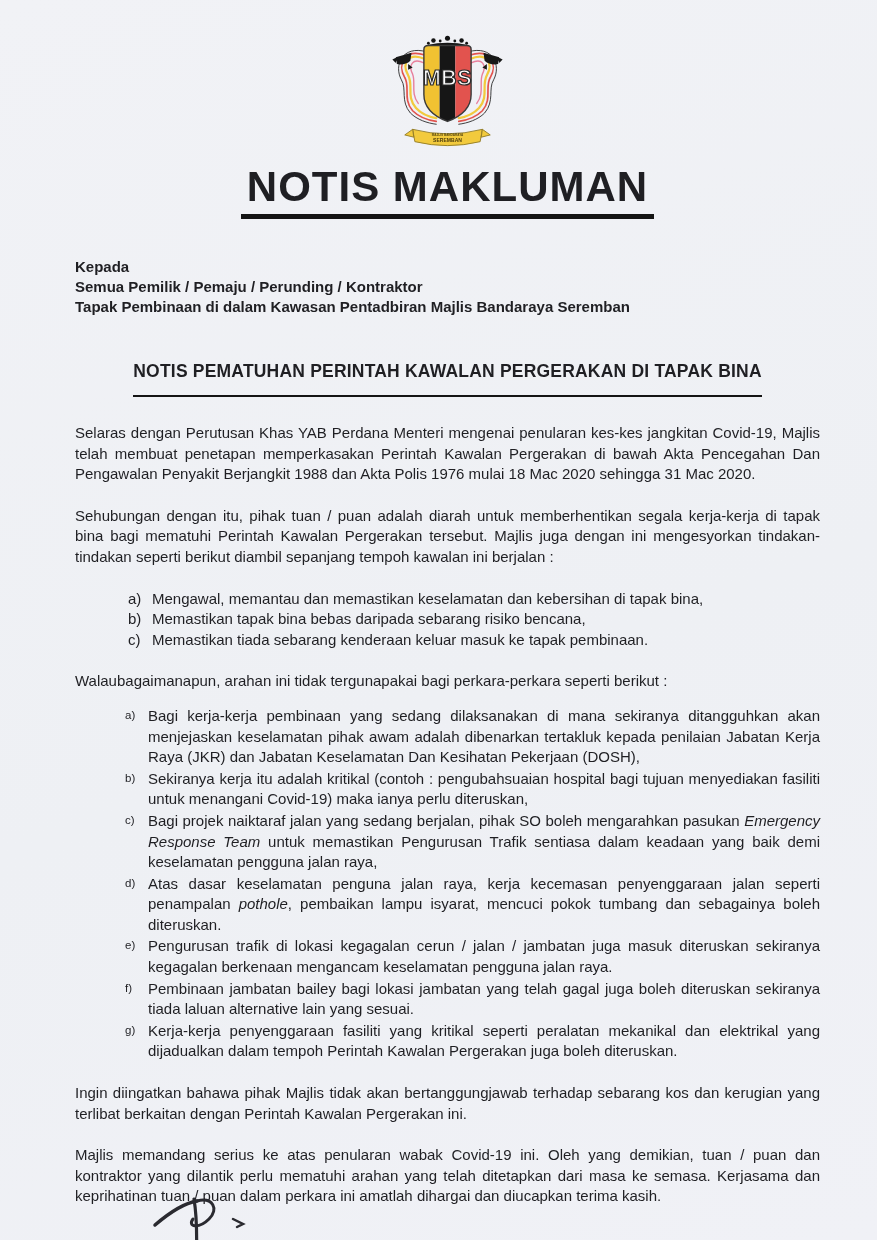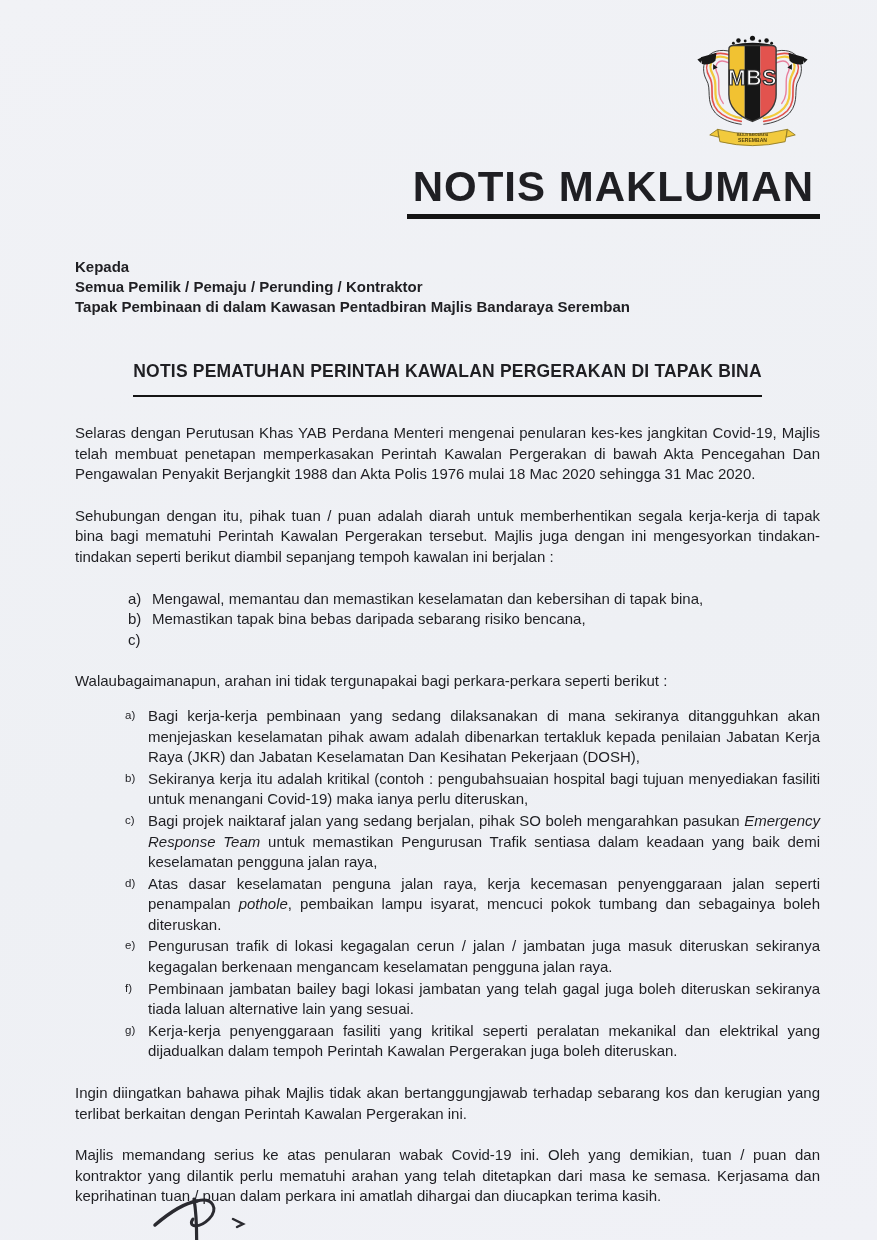--- a/index.html
+++ b/index.html
@@ -5,25 +5,25 @@
   html,body{margin:0;padding:0;}
   body{
     width:877px;height:1240px;
     background:linear-gradient(160deg,#f1f2f6 0%,#eef0f4 55%,#f0f1f6 100%);
     font-family:"Liberation Sans","DejaVu Sans",sans-serif;
     color:#1f1f23;
     overflow:hidden;
   }
   .page{width:877px;height:1240px;box-sizing:border-box;padding:28px 57px 0 75px;position:relative;}
 
-  .logo-wrap{text-align:right;margin:0 0 6px 0;}
+  .logo-wrap{text-align:center;margin:0 0 6px 0;}
   .logo-wrap svg{display:inline-block;}
 
   .doc-title{
-    text-align:right;margin:2px 0 38px 0;
+    text-align:center;margin:2px 0 38px 0;
   }
   .doc-title span{
     display:inline-block;
     font-size:42px;font-weight:bold;letter-spacing:1px;
     border-bottom:5px solid #141414;padding:0 6px 3px 6px;
   }
 
   .recipient{font-size:15px;font-weight:bold;line-height:20px;margin-bottom:44px;}
 
   .subject{text-align:center;margin:0 0 26px 0;}
@@ -135,20 +135,21 @@
     <div class="li">
       <span class="lbl">a)</span>
       <span>Mengawal, memantau dan memastikan keselamatan dan kebersihan di tapak bina,</span>
     </div>
     <div class="li">
       <span class="lbl">b)</span>
       <span>Memastikan tapak bina bebas daripada sebarang risiko bencana,</span>
     </div>
     <div class="li">
       <span class="lbl">c)</span>
+      <span>Memastikan tiada sebarang kenderaan keluar masuk ke tapak pembinaan.</span>
     </div>
   </div>
 
   <p class="para intro">Walaubagaimanapun, arahan ini tidak tergunapakai bagi perkara-perkara seperti berikut :</p>
 
   <div class="list2">
     <div class="li">
       <span class="lbl">a)</span>
       <span class="txt">Bagi kerja-kerja pembinaan yang sedang dilaksanakan di mana sekiranya ditangguhkan akan menjejaskan keselamatan pihak awam adalah dibenarkan tertakluk kepada penilaian Jabatan Kerja Raya (JKR) dan Jabatan Keselamatan Dan Kesihatan Pekerjaan (DOSH),</span>
     </div>

